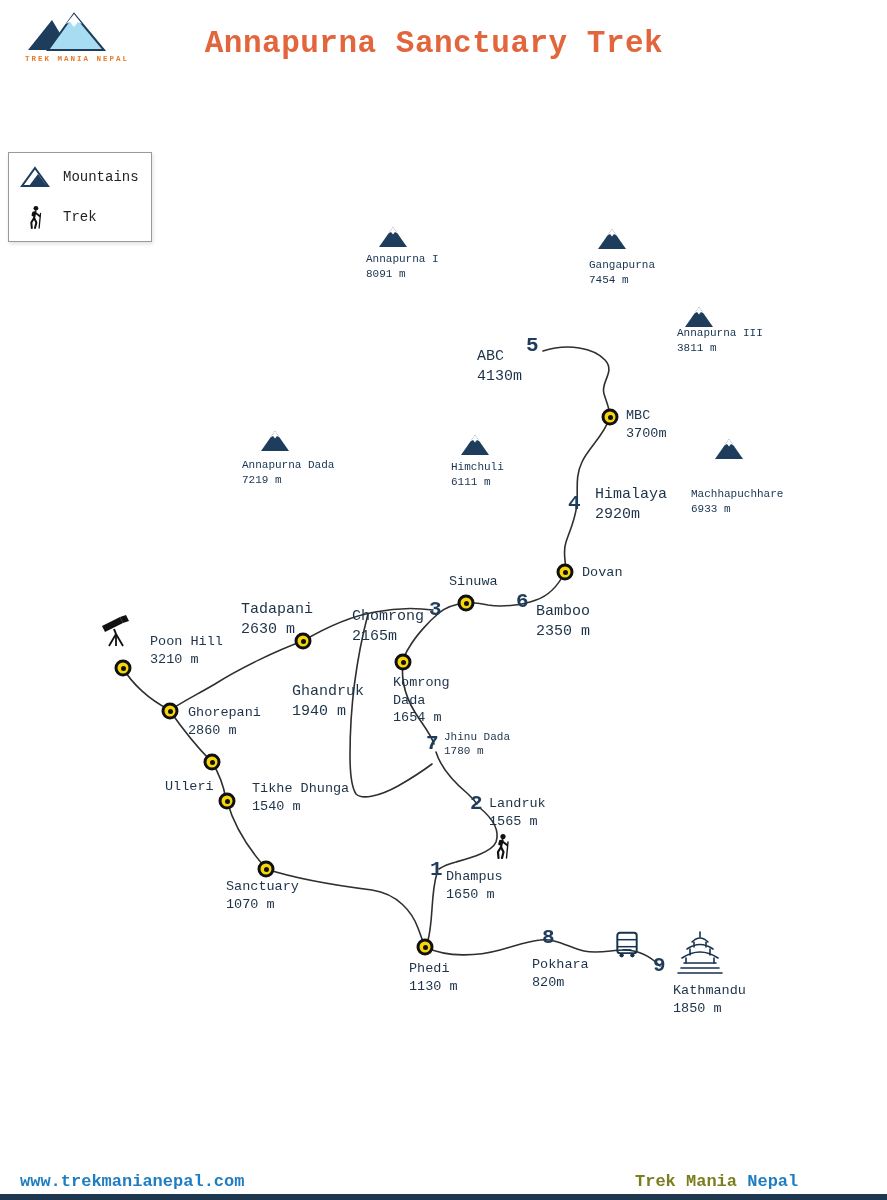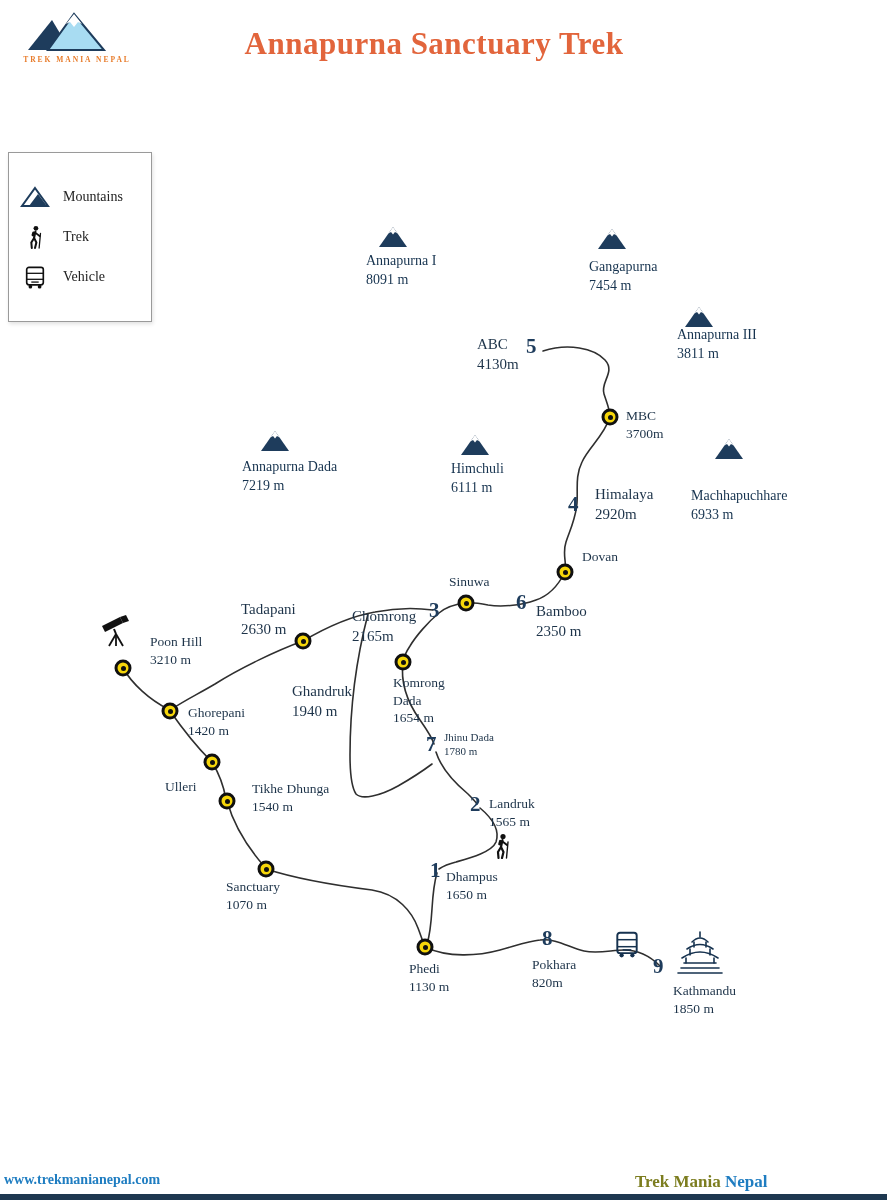--- a/index.html
+++ b/index.html
@@ -1,46 +1,46 @@
 <!DOCTYPE html>
 <html><head>
 <meta charset="utf-8">
 <style>
   html,body{margin:0;padding:0;background:#ffffff;}
   .canvas{position:relative;width:887px;height:1200px;background:#ffffff;overflow:hidden;
-          font-family:Liberation Serif, serif;color:#1d3349;}
+          font-family:Liberation Mono, monospace;color:#1d3349;}
   .abs{position:absolute;}
 
   
   .title{left:0;top:26px;width:868px;text-align:center;font-size:31px;font-weight:700;color:#e2653c;letter-spacing:0.5px;}
   .logo{left:22px;top:10px;width:110px;text-align:center;}
   .logo-text{font-size:7.5px;letter-spacing:2px;color:#e87b2a;font-weight:700;margin-top:1px;}
 
   
   .legend{left:8px;top:152px;width:144px;border:1px solid #9a9a9a;background:#fff;
-          box-shadow:1px 2px 4px rgba(0,0,0,0.12);padding:24px 10px;box-sizing:border-box;}
+          box-shadow:1px 2px 4px rgba(0,0,0,0.12);padding:4px 10px;box-sizing:border-box;}
   .legend-item{display:flex;align-items:center;gap:12px;height:40px;}
   .legend-icon{width:32px;display:flex;justify-content:center;}
   .legend-label{font-size:14px;color:#222;}
 
   
-  .mtn-label div{font-size:14px;color:#16334f;line-height:1.35;}
+  .mtn-label div{font-size:11px;color:#16334f;line-height:1.35;}
   .stop-label .sname,.stop-label .selev{font-size:13.5px;color:#1d3349;line-height:1.3;}
   .stop-label.lg .sname,.stop-label.lg .selev{font-size:15px;}
   .stop-label.sm .sname,.stop-label.sm .selev{font-size:11px;}
   .day{font-size:21px;font-weight:700;color:#1e3c5c;}
 
   
   .marker{width:17px;height:17px;border-radius:50%;background:#f6d60a;border:3.5px solid #101010;
           box-sizing:border-box;transform:translate(-50%,-50%);}
   .marker::after{content:"";position:absolute;left:50%;top:50%;width:5px;height:5px;border-radius:50%;
           background:#101010;transform:translate(-50%,-50%);}
 
   
-  .footer-left{left:4px;top:1172px;font-size:14px;font-weight:700;color:#1f7dc1;text-decoration:none;cursor:pointer;}
+  .footer-left{left:20px;top:1172px;font-size:17px;font-weight:700;color:#1f7dc1;text-decoration:none;cursor:pointer;}
   .footer-right{left:635px;top:1172px;font-size:17px;font-weight:700;}
   .brand-olive{color:#7c7d1f;}
   .brand-blue{color:#1f7dc1;}
   .bottom-bar{left:0;bottom:0;width:887px;height:6px;background:#1e3850;}
 
   svg{display:block;}
 </style>
 </head>
 <body>
 
@@ -74,33 +74,20 @@
           <circle cx="13" cy="3.5" r="2.6" fill="#111"></circle>
           <rect x="8.6" y="7" width="3.6" height="5.4" rx="1.2" fill="#111" transform="rotate(16 10.4 9.7)"></rect>
           <path d="M12.5 7 L11 14 L13.5 19 L12 25" stroke="#111" stroke-width="2.2" fill="none" stroke-linecap="round" stroke-linejoin="round"></path>
           <path d="M11 14 L8 19 L8.5 25" stroke="#111" stroke-width="2.2" fill="none" stroke-linecap="round"></path>
           <path d="M12.5 8.5 L17 12" stroke="#111" stroke-width="2" stroke-linecap="round"></path>
           <path d="M18 9 L16.5 25" stroke="#111" stroke-width="1.4" stroke-linecap="round"></path>
         </svg>
       </span>
       <span class="legend-label">Trek</span>
     </div>
-    <div class="legend-item">
-      <span class="legend-icon">
-        <svg width="24" height="26" viewBox="0 0 26 26">
-          <rect x="4" y="2.5" width="18" height="19" rx="2.5" fill="none" stroke="#101010" stroke-width="1.8"></rect>
-          <path d="M4 9 H22" stroke="#101010" stroke-width="1.4"></path>
-          <path d="M4 15.5 H22" stroke="#101010" stroke-width="1.4"></path>
-          <path d="M9 18.5 H17" stroke="#101010" stroke-width="1.4"></path>
-          <circle cx="8" cy="23.5" r="2" fill="#101010"></circle>
-          <circle cx="18" cy="23.5" r="2" fill="#101010"></circle>
-        </svg>
-      </span>
-      <span class="legend-label">Vehicle</span>
-    </div>
   </div>
 
   <svg class="abs" style="left:0;top:0" width="887" height="1200" viewBox="0 0 887 1200">
     <g fill="none" stroke="#2f2f2f" stroke-width="1.6" stroke-linecap="round">
       <path d="M543,351 C568,343 594,348 605,360 C616,372 600,382 604,394 C608,406 610,410 610,417"></path>
       <path d="M610,417 C604,436 588,448 582,462 C575,476 578,490 577,503 C576,518 570,530 566,542 C562,554 567,562 565,572"></path>
       <path d="M565,572 C558,586 548,596 536,600 C520,606 500,607 488,605 C478,603 472,602 466,603"></path>
       <path d="M466,603 C456,604 446,607 439,613 C428,622 416,636 410,646 C406,652 404,656 403,662"></path>
       <path d="M403,662 C400,685 410,706 420,720 C427,730 432,737 434,744"></path>
       <path d="M436,752 C441,768 456,784 468,794 C472,798 475,801 477,804"></path>
@@ -193,29 +180,29 @@
   <div class="marker abs" style="left:170px;top:711px"></div>
   <div class="marker abs" style="left:212px;top:762px"></div>
   <div class="marker abs" style="left:227px;top:801px"></div>
   <div class="marker abs" style="left:266px;top:869px"></div>
   <div class="marker abs" style="left:425px;top:947px"></div>
 
   <div class="stop-label abs" style="left:626px;top:407px">
     <div class="sname">MBC</div>
     <div class="selev">3700m</div>
   </div>
-  <div class="stop-label lg abs" style="left:477px;top:335px">
+  <div class="stop-label lg abs" style="left:477px;top:347px">
     <div class="sname">ABC</div>
     <div class="selev">4130m</div>
   </div>
   <div class="stop-label lg abs" style="left:595px;top:485px">
     <div class="sname">Himalaya</div>
     <div class="selev">2920m</div>
   </div>
-  <div class="stop-label abs" style="left:582px;top:548px">
+  <div class="stop-label abs" style="left:582px;top:564px">
     <div class="sname">Dovan</div>
   </div>
   <div class="stop-label abs" style="left:449px;top:573px">
     <div class="sname">Sinuwa</div>
   </div>
   <div class="stop-label lg abs" style="left:536px;top:602px">
     <div class="sname">Bamboo</div>
     <div class="selev">2350 m</div>
   </div>
   <div class="stop-label lg abs" style="left:352px;top:607px">
@@ -233,21 +220,21 @@
   <div class="stop-label abs" style="left:150px;top:633px">
     <div class="sname">Poon Hill</div>
     <div class="selev">3210 m</div>
   </div>
   <div class="stop-label lg abs" style="left:292px;top:682px">
     <div class="sname">Ghandruk</div>
     <div class="selev">1940 m</div>
   </div>
   <div class="stop-label abs" style="left:188px;top:704px">
     <div class="sname">Ghorepani</div>
-    <div class="selev">1420 m</div>
+    <div class="selev">2860 m</div>
   </div>
   <div class="stop-label sm abs" style="left:444px;top:730px">
     <div class="sname">Jhinu Dada</div>
     <div class="selev">1780 m</div>
   </div>
   <div class="stop-label abs" style="left:165px;top:778px">
     <div class="sname">Ulleri</div>
   </div>
   <div class="stop-label abs" style="left:252px;top:780px">
     <div class="sname">Tikhe Dhunga</div>

